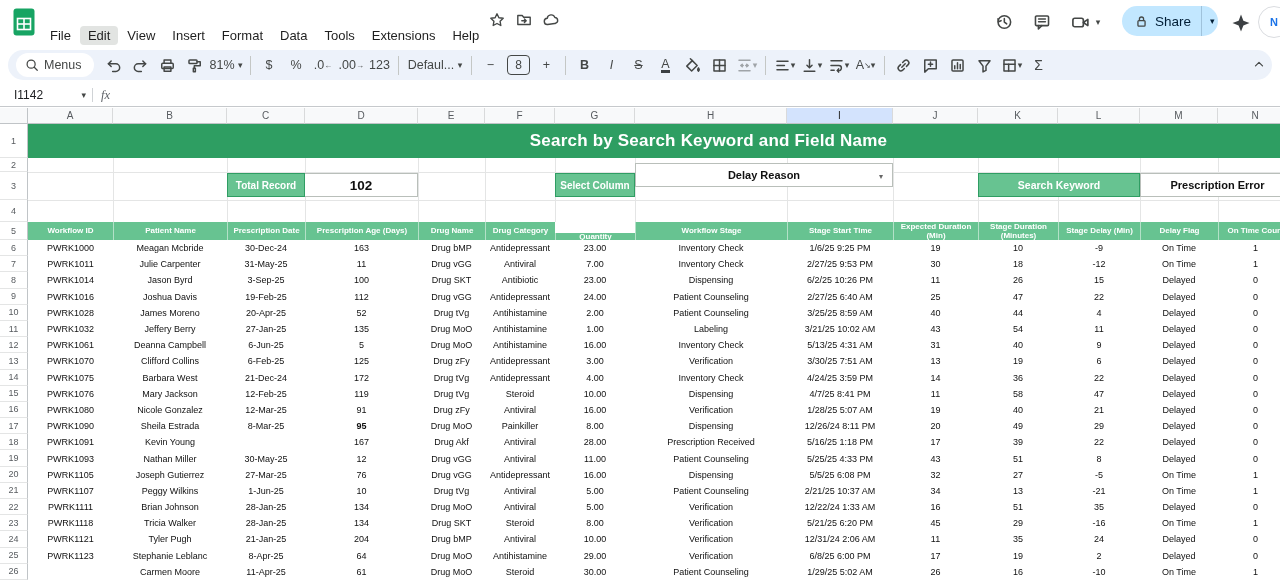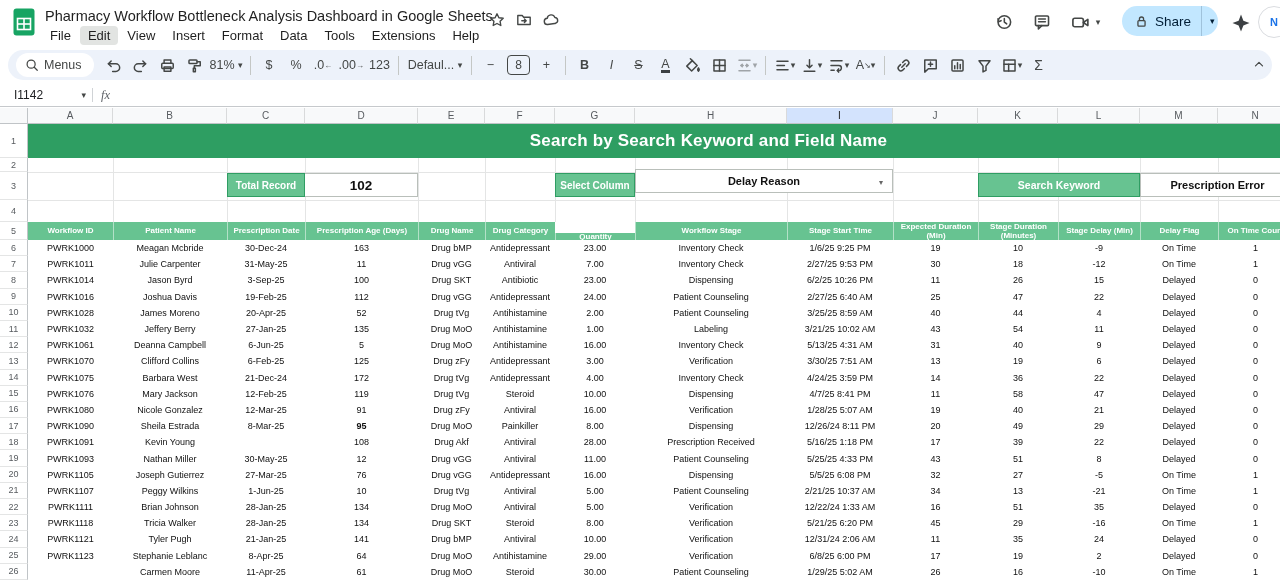--- a/index.html
+++ b/index.html
@@ -87,21 +87,20 @@
 
 <div class="app">
 
   <div class="topbar">
     <svg class="logo" viewBox="0 0 22 28">
       <rect x="0.5" y="0.5" width="21" height="27" rx="3" fill="#17a463"></rect>
       <rect x="4.5" y="10.5" width="13" height="11" fill="none" stroke="#fff" stroke-width="1.6"></rect>
       <line x1="4.5" y1="16" x2="17.5" y2="16" stroke="#fff" stroke-width="1.6"></line>
       <line x1="11" y1="10.5" x2="11" y2="21.5" stroke="#fff" stroke-width="1.6"></line>
     </svg>
-    <div class="doc-title">Pharmacy Workflow Bottleneck Analysis Dashboard in Google Sheets</div>
     <svg class="doc-ic ic" style="left:489px" viewBox="0 0 16 16">
       <path d="M8 1.8 l1.9 3.9 4.3.6 -3.1 3 .7 4.2 L8 11.5 4.2 13.5 4.9 9.3 1.8 6.3 6.1 5.7 Z"></path>
     </svg>
     <svg class="doc-ic ic" style="left:516px" viewBox="0 0 16 16">
       <path d="M1.8 3.5 h4.4 l1.5 1.7 h6.5 v7.3 h-12.4 z"></path>
       <path d="M5.8 8.8 h4.2 M8.4 7 l1.8 1.8 -1.8 1.8"></path>
     </svg>
     <svg class="doc-ic ic" style="left:543px" viewBox="0 0 16 16">
       <path d="M4.6 12.5 a3.1 3.1 0 0 1 -.4-6.2 a4 4 0 0 1 7.7-.8 a2.9 2.9 0 0 1 .6 5.7 q-.3.3-.9.3 z"></path>
     </svg>
@@ -404,21 +403,21 @@
 
     <div class="banner">
         <span>Search by Search Keyword and Field Name</span>
       </div>
 
     <div class="ctl-abs" style="left:227px;top:65px;width:191px;display:flex">
       <div class="ctl-label" style="width:78px">Total Record</div>
       <div class="ctl-white" style="flex:1;border-left:none;font-size:13.5px">102</div>
     </div>
     <div class="ctl-abs ctl-label" style="left:555px;top:65px;width:80px">Select Column</div>
-    <div class="ctl-abs ctl-white" style="left:635px;top:61px;width:258px;font-size:11px">
+    <div class="ctl-abs ctl-white" style="left:635px;top:55px;width:258px;font-size:11px">
       <span>Delay Reason</span>
       <span class="dd-caret">▾</span>
     </div>
     <div class="ctl-abs ctl-label" style="left:978px;top:65px;width:162px;font-size:10.5px">Search Keyword</div>
     <div class="ctl-abs ctl-white" style="left:1140px;top:65px;width:155px;font-size:11px">Prescription Error</div>
 
     <div class="thead" id="thead">
         <div class="thc" style="width: 85px;">Workflow ID</div>
         <div class="thc" style="width: 114px;">Patient Name</div>
         <div class="thc" style="width: 78px;">Prescription Date</div>
@@ -624,21 +623,21 @@
           <div class="tc" style="width: 85px;">20</div>
           <div class="tc" style="width: 80px;">49</div>
           <div class="tc" style="width: 82px;">29</div>
           <div class="tc" style="width: 78px;">Delayed</div>
           <div class="tc" style="width: 75px;">0</div>
         </div>
         <div class="trow">
           <div class="tc" style="width: 85px;">PWRK1091</div>
           <div class="tc" style="width: 114px;">Kevin Young</div>
           <div class="tc" style="width: 78px; margin-top: 44px;">26-Dec-24</div>
-          <div class="tc" style="width: 113px;">108</div>
+          <div class="tc" style="width: 113px;">167</div>
           <div class="tc" style="width: 67px;">Drug Akf</div>
           <div class="tc" style="width: 70px;">Antiviral</div>
           <div class="tc" style="width: 80px;">28.00</div>
           <div class="tc" style="width: 152px;">Prescription Received</div>
           <div class="tc" style="width: 106px;">5/16/25 1:18 PM</div>
           <div class="tc" style="width: 85px;">17</div>
           <div class="tc" style="width: 80px;">39</div>
           <div class="tc" style="width: 82px;">22</div>
           <div class="tc" style="width: 78px;">Delayed</div>
           <div class="tc" style="width: 75px;">0</div>
@@ -720,21 +719,21 @@
           <div class="tc" style="width: 85px;">45</div>
           <div class="tc" style="width: 80px;">29</div>
           <div class="tc" style="width: 82px;">-16</div>
           <div class="tc" style="width: 78px;">On Time</div>
           <div class="tc" style="width: 75px;">1</div>
         </div>
         <div class="trow">
           <div class="tc" style="width: 85px;">PWRK1121</div>
           <div class="tc" style="width: 114px;">Tyler Pugh</div>
           <div class="tc" style="width: 78px;">21-Jan-25</div>
-          <div class="tc" style="width: 113px;">141</div>
+          <div class="tc" style="width: 113px;">204</div>
           <div class="tc" style="width: 67px;">Drug bMP</div>
           <div class="tc" style="width: 70px;">Antiviral</div>
           <div class="tc" style="width: 80px;">10.00</div>
           <div class="tc" style="width: 152px;">Verification</div>
           <div class="tc" style="width: 106px;">12/31/24 2:06 AM</div>
           <div class="tc" style="width: 85px;">11</div>
           <div class="tc" style="width: 80px;">35</div>
           <div class="tc" style="width: 82px;">24</div>
           <div class="tc" style="width: 78px;">Delayed</div>
           <div class="tc" style="width: 75px;">0</div>

